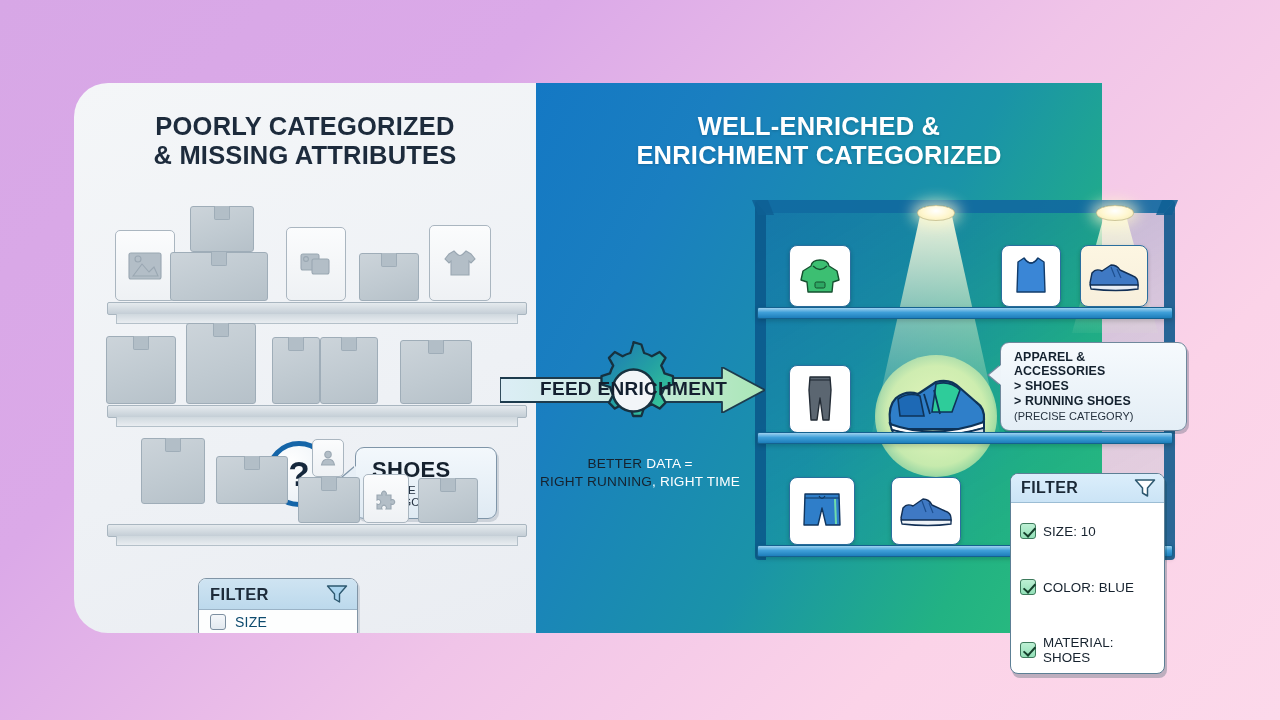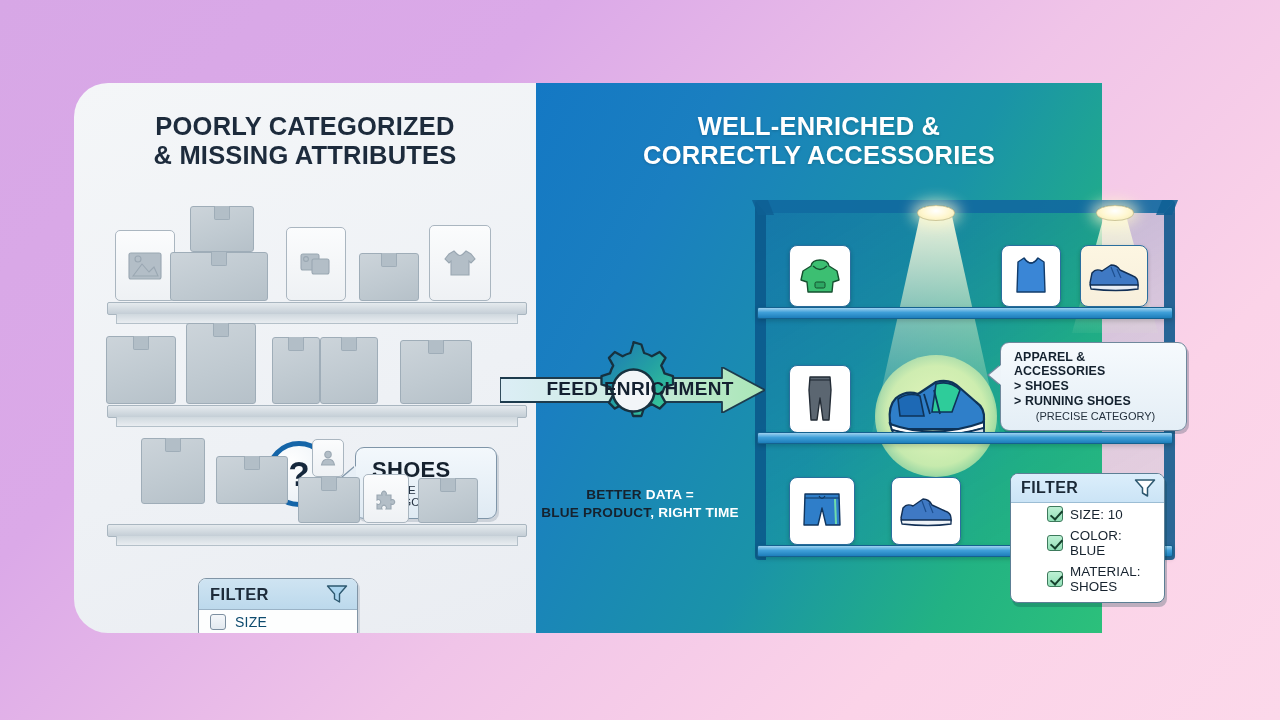--- a/index.html
+++ b/index.html
@@ -179,62 +179,62 @@
   }
   #cat-callout .tail {
     position:absolute; left:-12px; top:22px; width:0; height:0;
     border-top:10px solid transparent; border-bottom:10px solid transparent;
     border-right:12px solid #eef4f9;
     filter: drop-shadow(-1.6px 0 0 #6f889c);
   }
   #cat-callout .l1 { font-size:12.4px; font-weight:bold; color:#14212e; letter-spacing:.1px; }
   #cat-callout .l2,
   #cat-callout .l3 { font-size:12.4px; font-weight:bold; color:#14212e; letter-spacing:.1px; margin-top:1px; }
-  #cat-callout .l4 { font-size:11px; color:#25313e; margin-top:2px;text-align:center; }
+  #cat-callout .l4 { font-size:11px; color:#25313e; margin-top:2px; }
 
   
   #filter-right {
     position:absolute; left:1010px; top:473px; width:155px;
     background:#ffffff; border:1.8px solid #5c7f95; border-radius:8px;
     box-shadow: 2px 4px 0 rgba(10,60,70,.26); overflow:hidden;
   }
   #filter-right .fhead {
     display:flex; align-items:center; justify-content:space-between;
     padding:4px 8px 4px 10px;
     background: linear-gradient(#dbeefb,#cbe4f6);
     border-bottom:1.5px solid #9cbdd4;
   }
   #filter-right .ftitle { font-size:16px; font-weight:bold; color:#1b2937; letter-spacing:.4px; }
-  #filter-right .frow { display:flex; align-items:center; gap:7px; padding:3px 9px;margin-left:27px; }
+  #filter-right .frow { display:flex; align-items:center; gap:7px; padding:20px 9px; }
   #filter-right .frow:first-of-type { padding-top:6px; }
   #filter-right .frow:last-of-type { padding-bottom:8px; }
   .chkOn {
     width:16px; height:16px; flex:0 0 16px; position:relative;
     background: linear-gradient(#bdf0d4,#93e0b8);
     border:1.6px solid #3d7a5c; border-radius:3px;
   }
   .chkOn::after {
     content:""; position:absolute; left:4.5px; top:1px; width:5px; height:10px;
     border:solid #15402c; border-width:0 2.2px 2.2px 0; transform:rotate(42deg);
   }
   #filter-right .flabel { font-size:13.4px; color:#16222e; letter-spacing:.1px; }
 
   
   #arrow-band { position:absolute; left:500px; top:367px; width:265px; height:46px; }
   #arrow-band svg { display:block; }
   #arrow-label {
     position:absolute; left:540px; top:378px; width:200px;
-    text-align:center; font-size:19px; font-weight:bold;
+    text-align:left; font-size:19px; font-weight:bold;
     color:#142030; letter-spacing:.3px; z-index:6;
   }
   #gear { position:absolute; left:581px; top:338px; width:105px; height:105px; z-index:4; }
   #caption {
     position:absolute; left:450px; top:455px; width:380px;
-    text-align:center; font-size:13.6px; font-weight:bold; line-height:1.32;
-    letter-spacing:.2px; z-index:7;margin-top:31px;
+    text-align:center; font-size:13.6px; font-weight:normal; line-height:1.32;
+    letter-spacing:.2px; z-index:7;
   }
   #caption .seg-dark  { color:#16222e; }
   #caption .seg-light { color:#ffffff; }
 </style>
 </head>
 <body>
 
 <div id="card">
 
   <div class="panel" id="panel-left">
@@ -328,21 +328,21 @@
         <span class="flabel">SIZE</span>
       </div>
 
     </div>
   </div>
 
   <div class="panel" id="panel-right">
 
     <div class="heading" id="heading-right">
       <span class="ln">WELL-ENRICHED &amp;</span>
-      <span class="ln">CORRECTLY ACCESSORIES</span>
+      <span class="ln">ENRICHMENT CATEGORIZED</span>
     </div>
   </div>
 </div>
 
 <div id="store-frame"></div>
 
 <div class="spot" style="left:872px; top:213px; width:128px; height:220px;"></div>
 <div class="spot" style="left:1072px; top:213px; width:86px; height:120px;"></div>
 <div class="bulb" style="left:917px; top:205px;"></div>
 <div class="bulb" style="left:1096px; top:205px;"></div>
@@ -464,15 +464,15 @@
   </svg>
 </div>
 
 <div id="arrow-label">FEED ENRICHMENT</div>
 
 <div id="caption">
   <div>
     <span class="seg-dark">BETTER </span><span class="seg-light">DATA =</span>
   </div>
   <div>
-    <span class="seg-dark">BLUE PRODUCT</span><span class="seg-light">, RIGHT TIME</span>
+    <span class="seg-dark">RIGHT RUNNING</span><span class="seg-light">, RIGHT TIME</span>
   </div>
 </div>
 
 </body></html>

